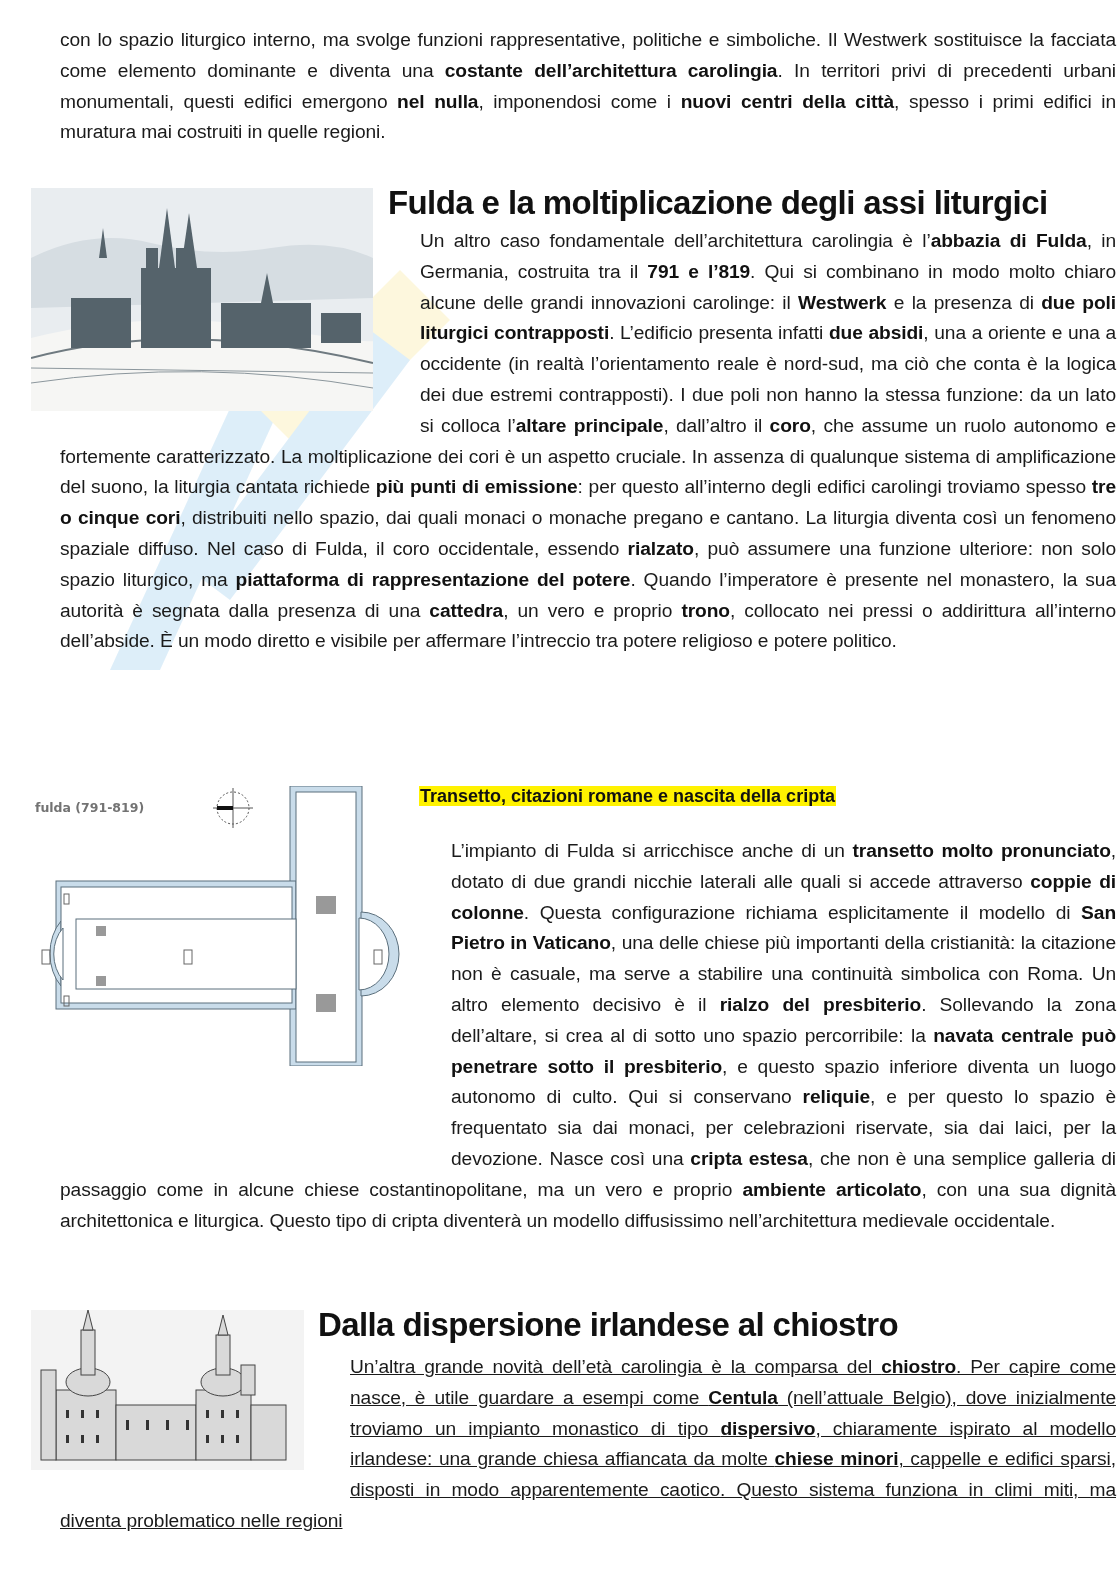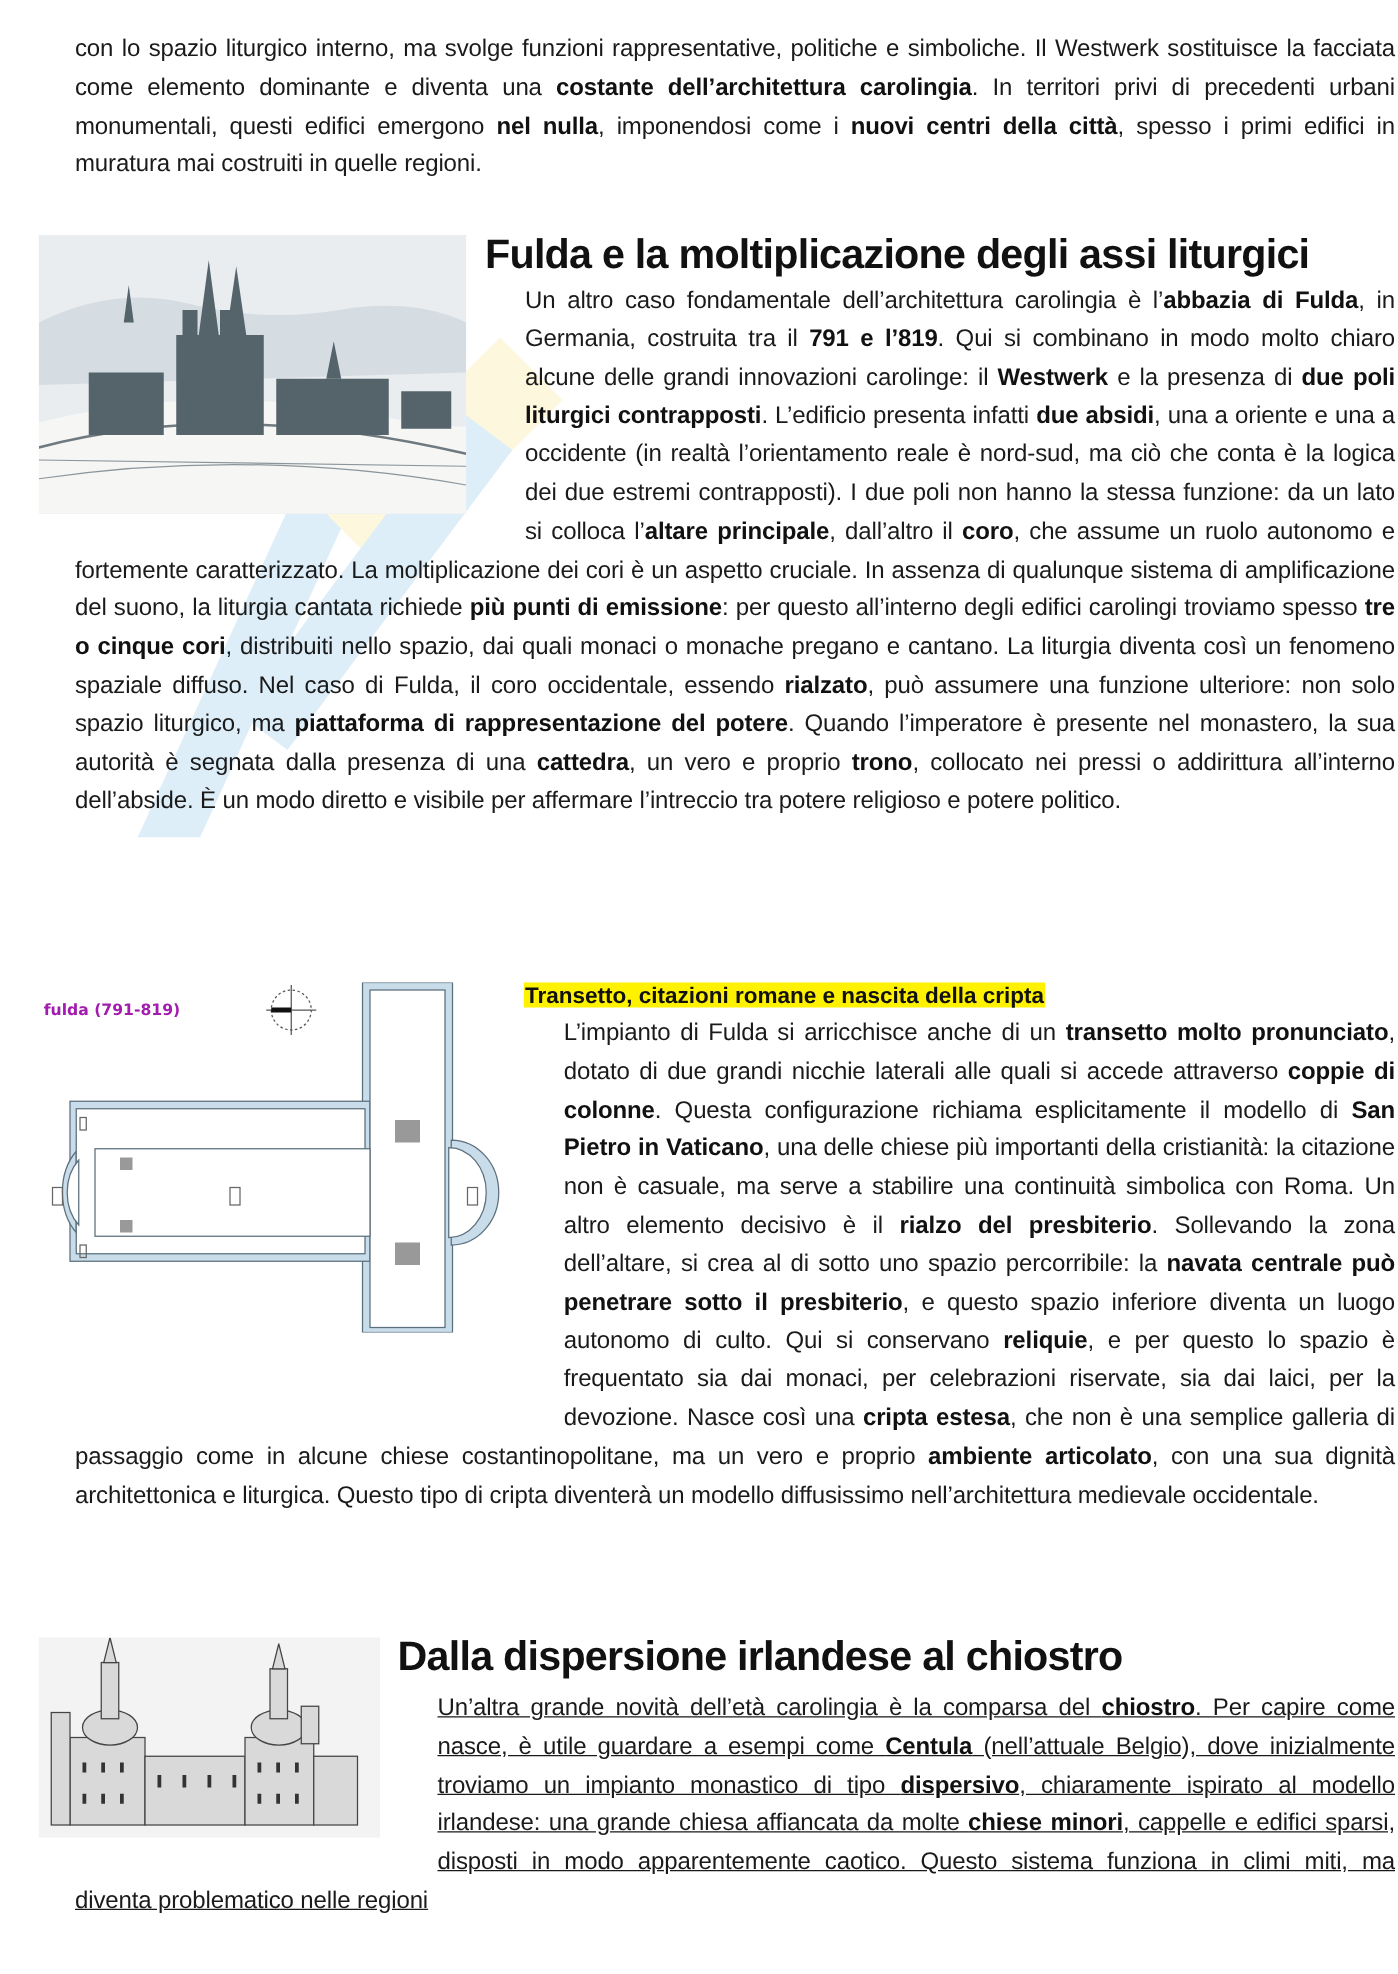--- a/index.html
+++ b/index.html
@@ -5,21 +5,21 @@
   html,body{margin:0;padding:0;background:#ffffff;}
   body{width:1118px;height:1579px;position:relative;overflow:hidden;
        font-family:"Liberation Sans","DejaVu Sans",sans-serif;color:#1a1a1a;}
   .para{position:absolute;left:28px;width:1056px;font-size:19.2px;line-height:30.8px;
         text-align:justify;letter-spacing:-0.1px;margin-left:32px;}
   .para b{font-weight:bold;color:#111;}
   .h2{position:absolute;font-size:33px;font-weight:bold;color:#111;letter-spacing:-0.6px;white-space:nowrap;}
   .h3{display:inline;background:#fff200;font-weight:bold;color:#111;font-size:18px;padding:0 1px;}
   .fig{position:absolute;background:#f2f2f2;overflow:hidden;}
   .watermark{position:absolute;left:70px;top:150px;width:420px;height:520px;pointer-events:none;opacity:0.18;}
-  .plan-label{position:absolute;left:35px;top:800px;font-family:"DejaVu Sans",sans-serif;font-weight:bold;font-size:12.5px;color:#a21caf;}
+  .plan-label{position:absolute;left:35px;top:800px;font-family:"DejaVu Sans",sans-serif;font-weight:bold;font-size:12.5px;color:#737373;}
 </style>
 </head>
 <body>
 
 <svg class="watermark" viewBox="0 0 420 520">
   <path d="M40 520 L260 40 L300 60 L90 520 Z" fill="#4aa3df"></path>
   <path d="M190 260 L330 120 L380 170 L240 310 Z" fill="#f7d847"></path>
   <path d="M120 420 L300 180 L340 210 L160 450 Z" fill="#4aa3df"></path>
 </svg>
 
@@ -91,21 +91,21 @@
     <rect x="26" y="164" width="8" height="14"></rect>
     <rect x="358" y="164" width="8" height="14"></rect>
     <rect x="48" y="108" width="5" height="10"></rect>
     <rect x="48" y="210" width="5" height="10"></rect>
   </g>
 </svg>
 
 <div style="position:absolute;left:419px;top:786px;">
   <span class="h3">Transetto, citazioni romane e nascita della cripta</span>
 </div>
-<div class="para" style="top:812px;">
+<div class="para" style="top:836px;">
   <div style="float:left;width:391px;height:335px;"></div>
   <span><span>L’impianto di Fulda si arricchisce anche di un </span><b>transetto molto pronunciato</b><span>, dotato di due grandi nicchie laterali alle quali si accede attraverso </span><b>coppie di colonne</b><span>. Questa configurazione richiama esplicitamente il modello di </span><b>San Pietro in Vaticano</b><span>, una delle chiese più importanti della cristianità: la citazione non è casuale, ma serve a stabilire una continuità simbolica con Roma. Un altro elemento decisivo è il </span><b>rialzo del presbiterio</b><span>. Sollevando la zona dell’altare, si crea al di sotto uno spazio percorribile: la </span><b>navata centrale può penetrare sotto il presbiterio</b><span>, e questo spazio inferiore diventa un luogo autonomo di culto. Qui si conservano </span><b>reliquie</b><span>, e per questo lo spazio è frequentato sia dai monaci, per celebrazioni riservate, sia dai laici, per la devozione. Nasce così una </span><b>cripta estesa</b><span>, che non è una semplice galleria di passaggio come in alcune chiese costantinopolitane, ma un vero e proprio </span><b>ambiente articolato</b><span>, con una sua dignità architettonica e liturgica. Questo tipo di cripta diventerà un modello diffusissimo nell’architettura medievale occidentale.</span></span>
 </div>
 
 <div class="fig" style="left:31px;top:1310px;width:273px;height:160px;background:#f4f4f4;">
   <svg width="273" height="160" viewBox="0 0 273 160">
     <rect width="273" height="160" fill="#f3f3f3"></rect>
     <g fill="#d9d9d9" stroke="#444" stroke-width="1">
       <rect x="25" y="80" width="60" height="70"></rect>
       <rect x="85" y="95" width="80" height="55"></rect>

